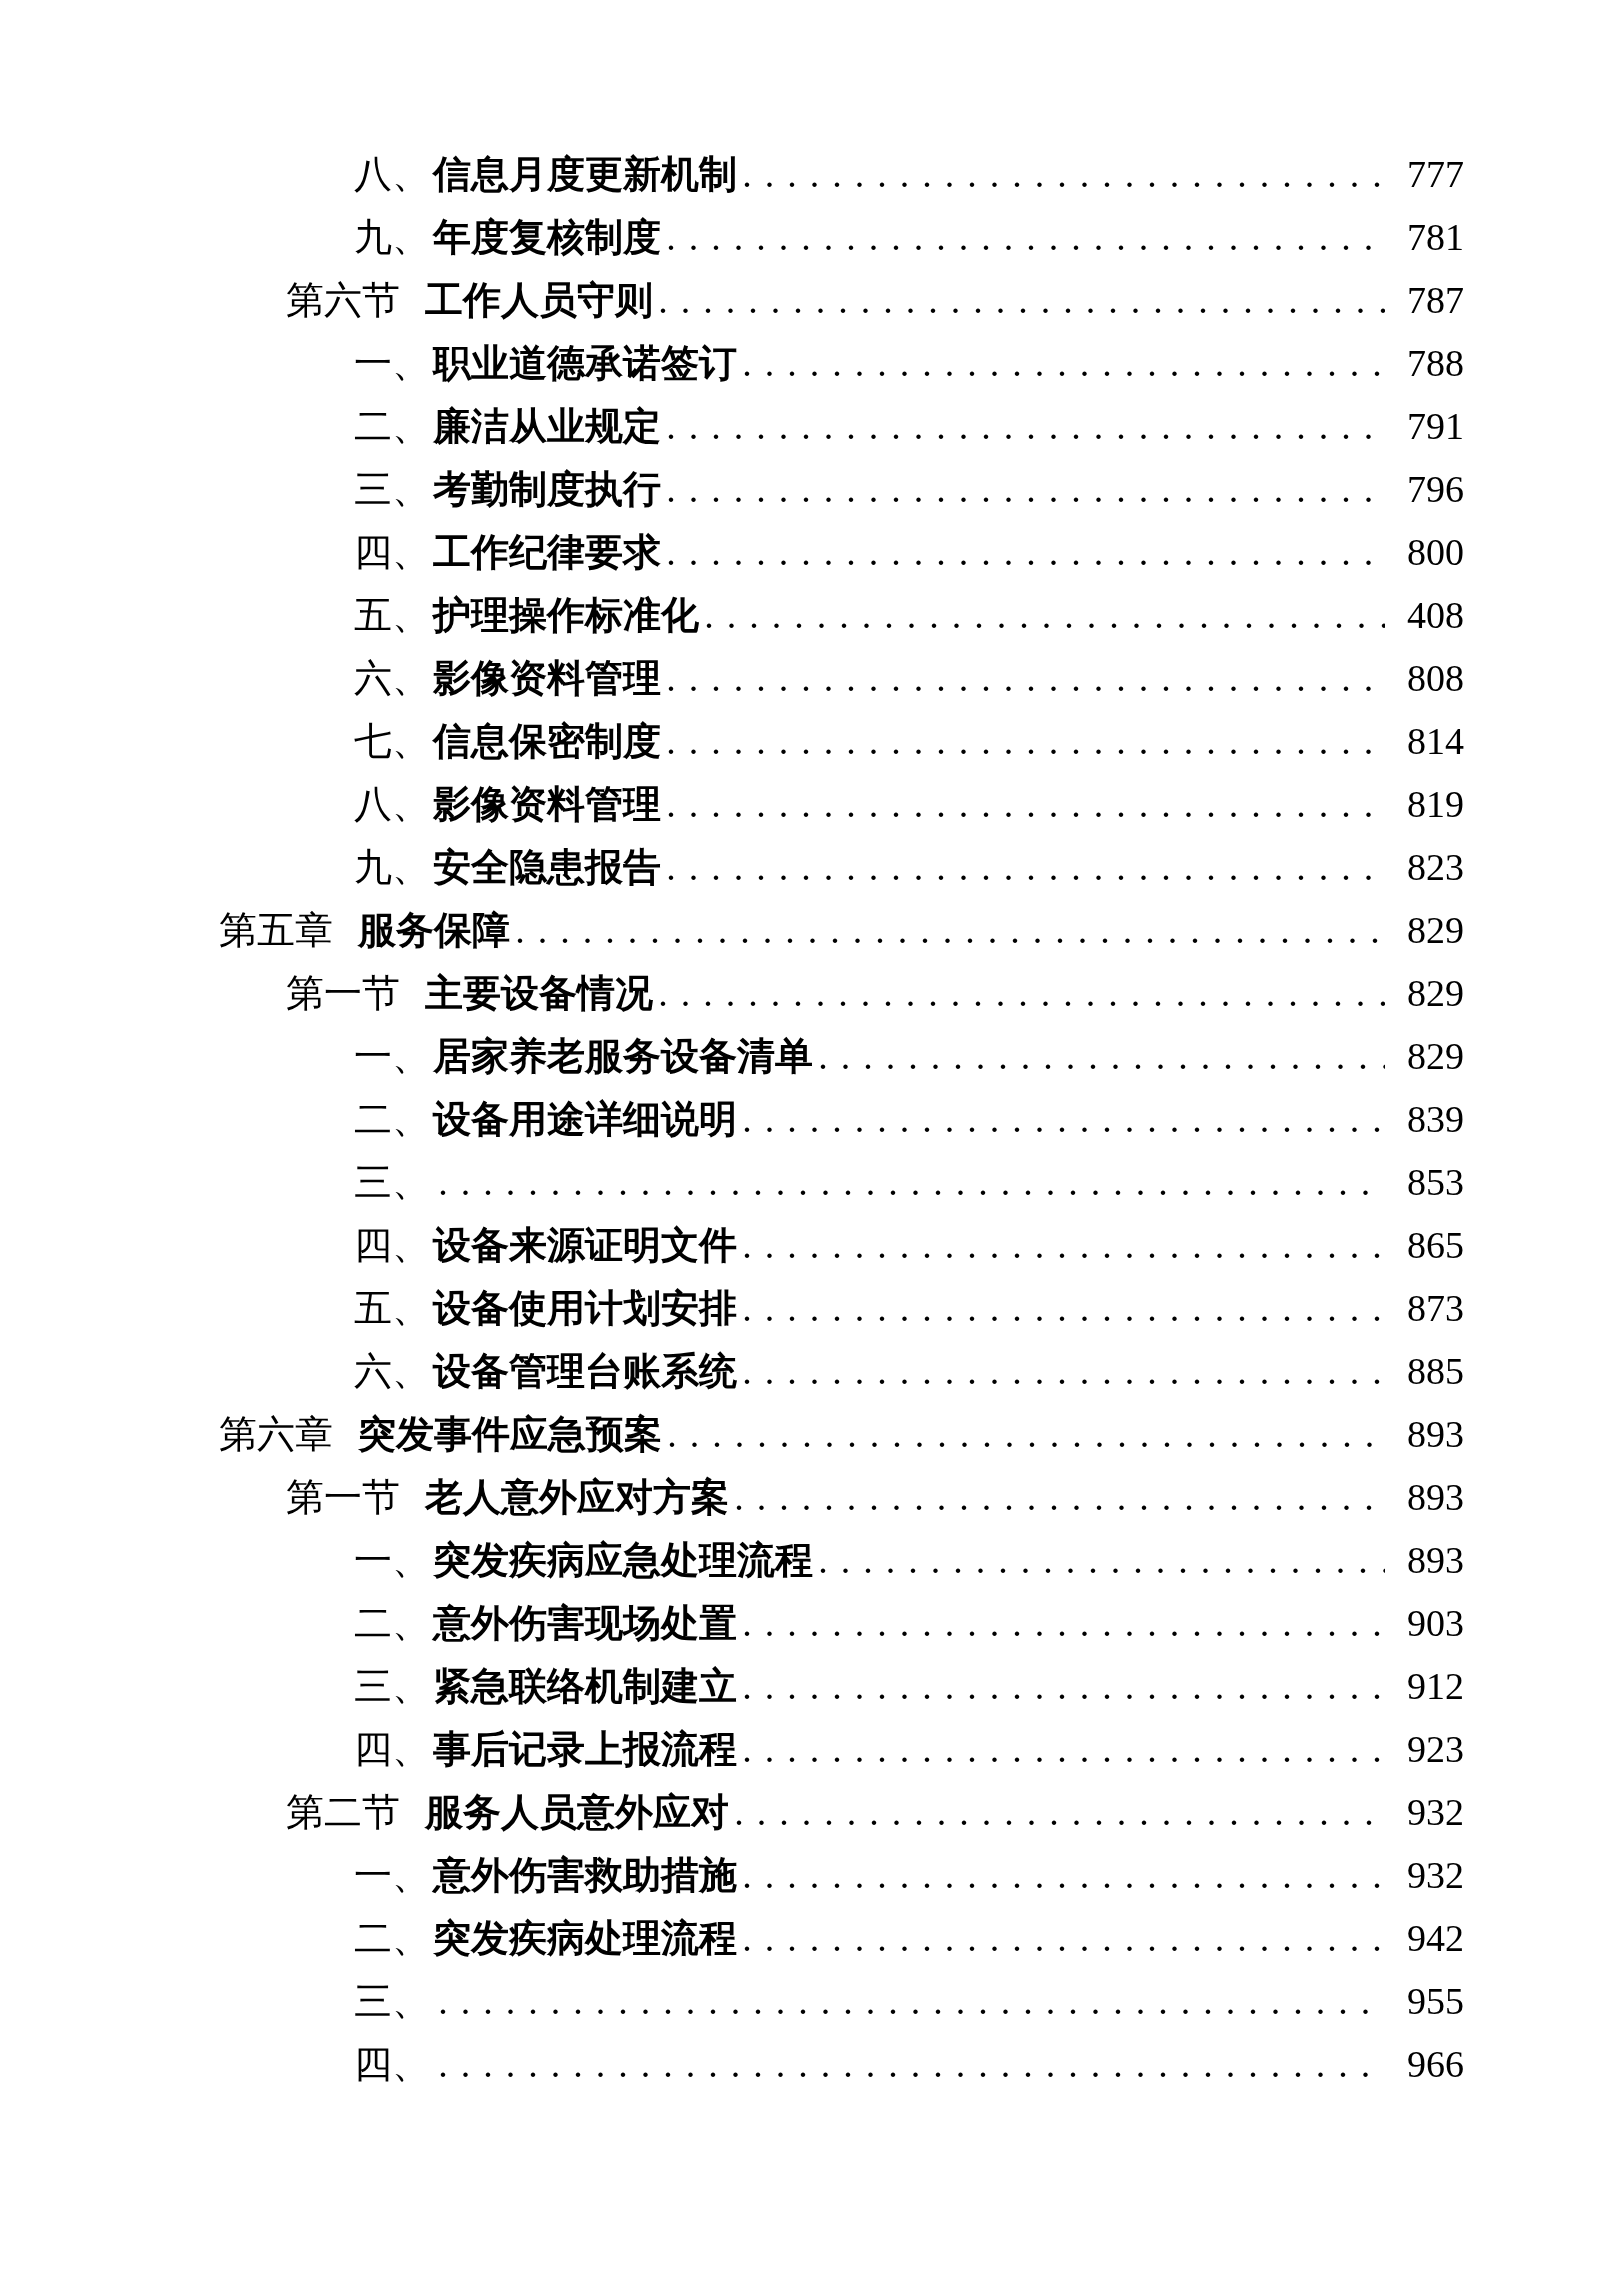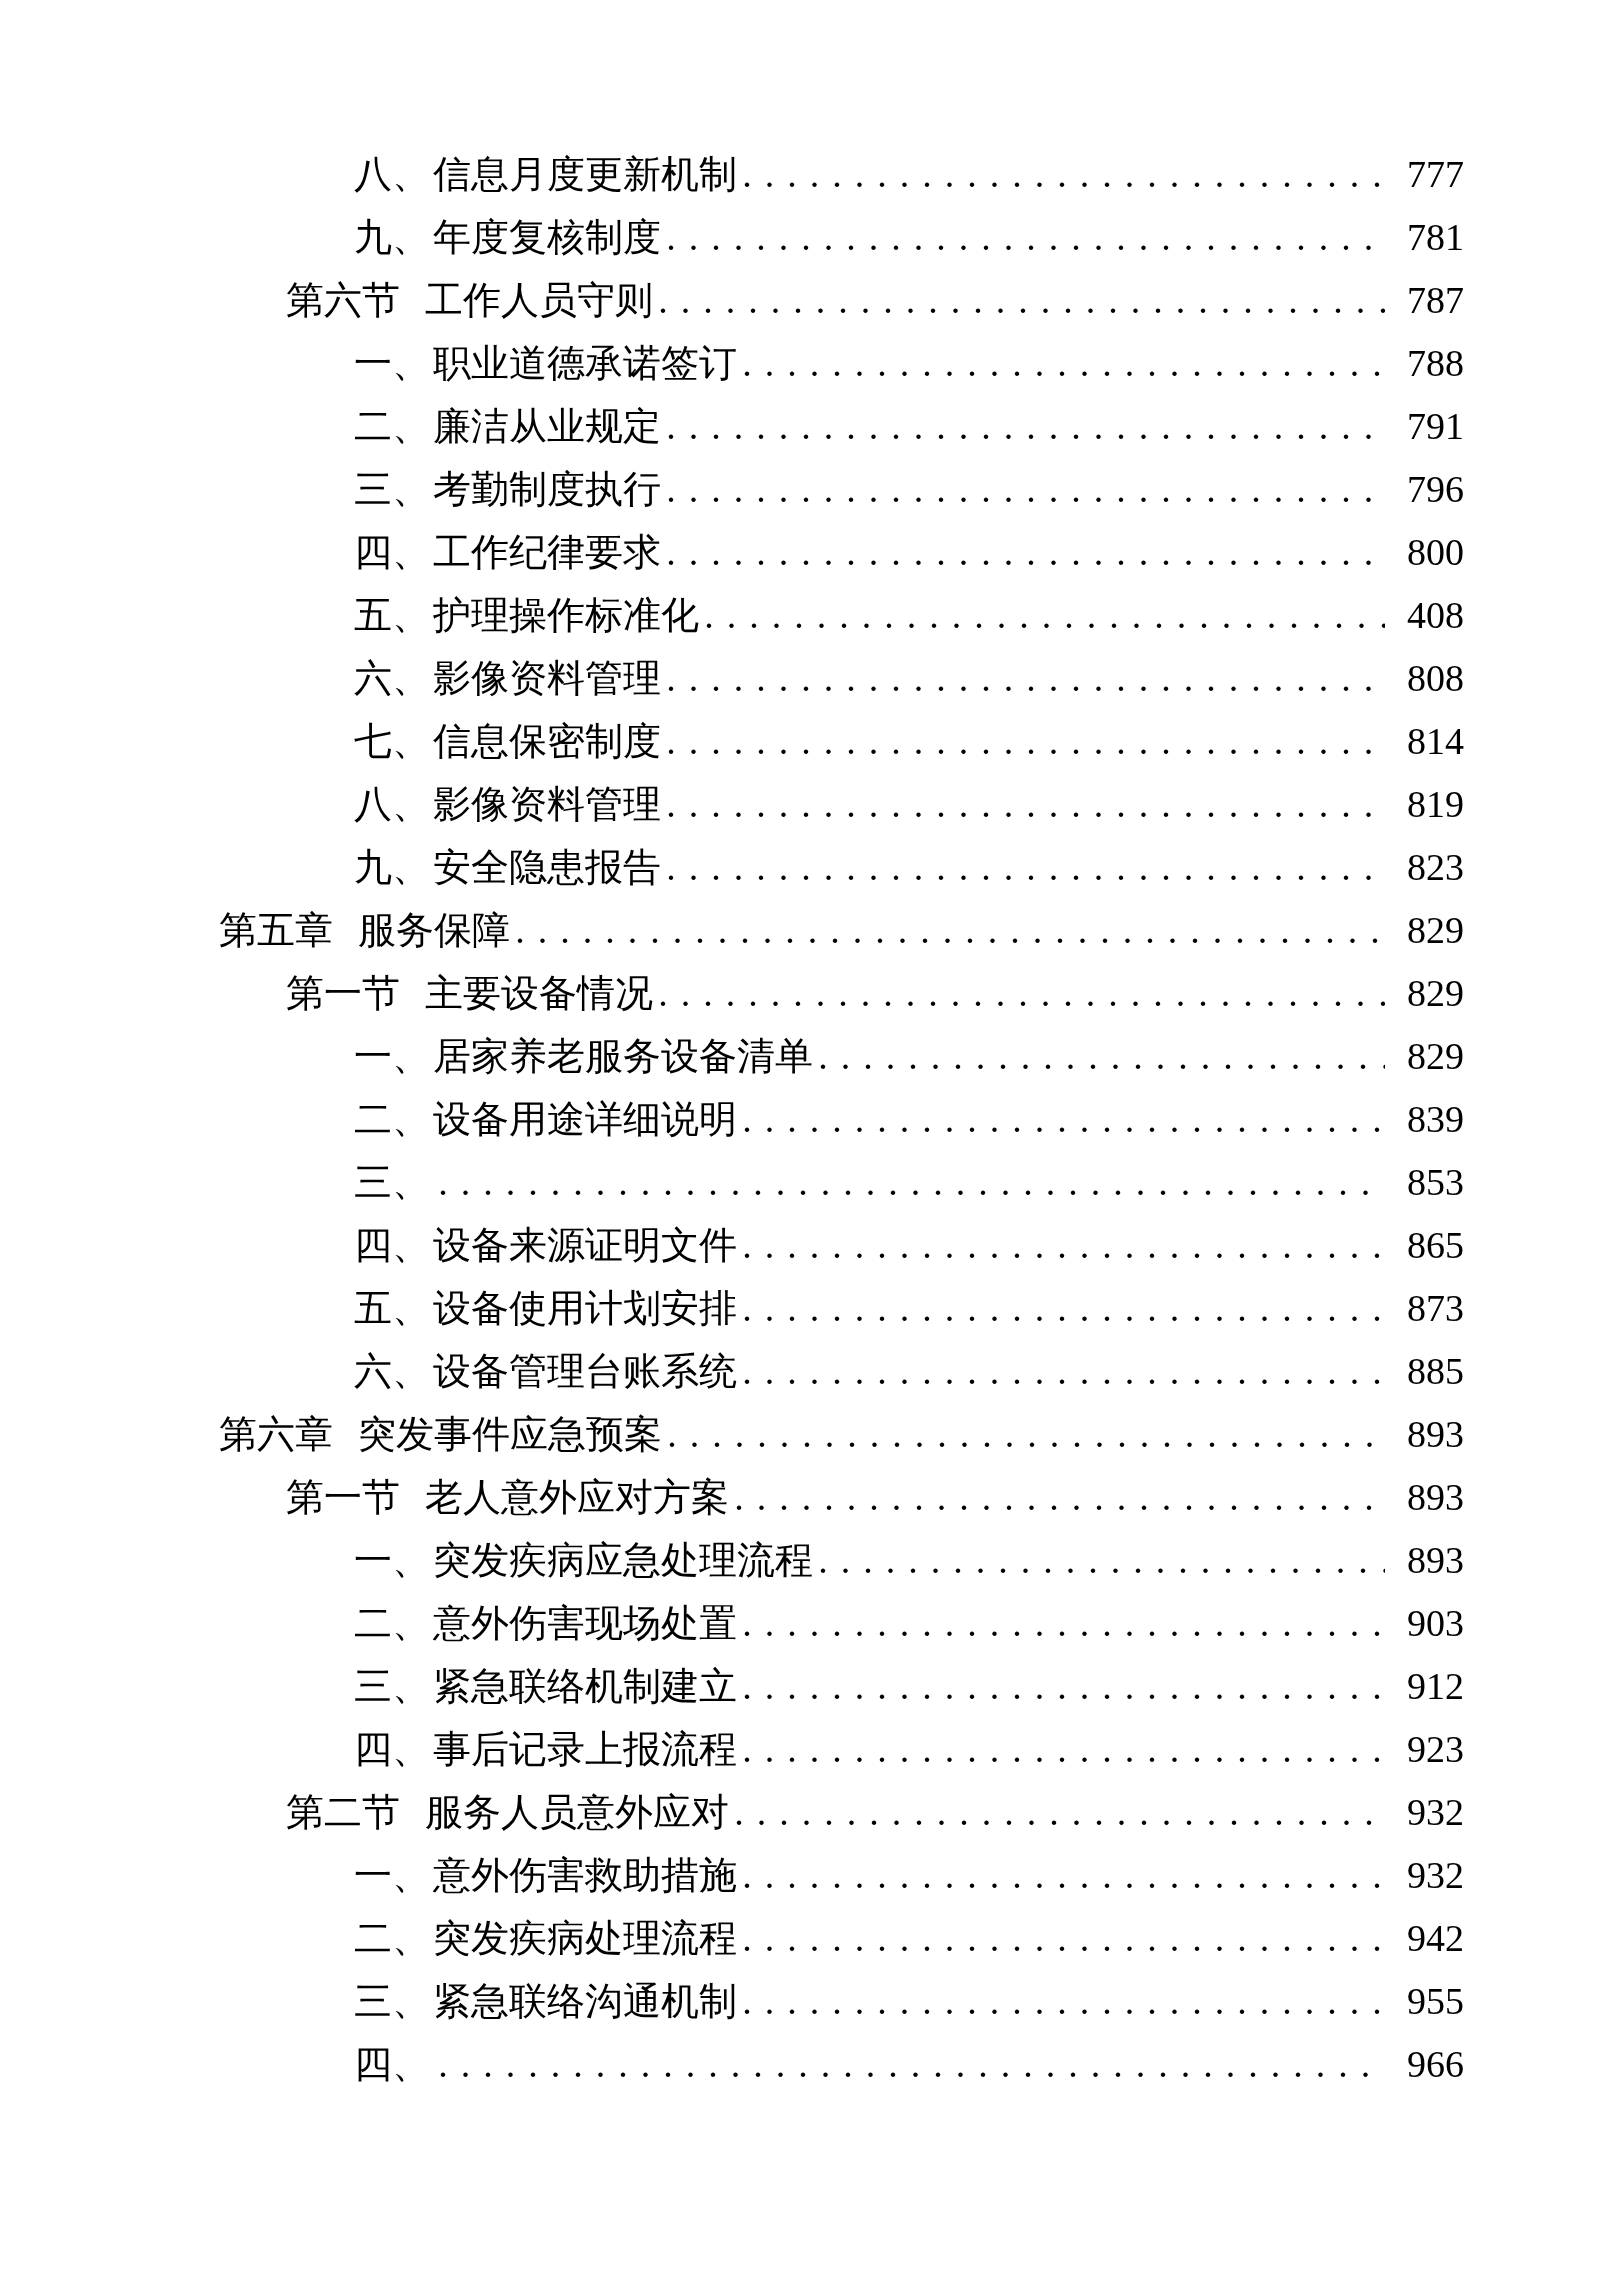--- a/index.html
+++ b/index.html
@@ -24,21 +24,21 @@
     height: 63px;
     line-height: 63px;
     font-size: 38px;
     white-space: nowrap;
   }
   .toc-row.section { padding-left: 67px; }
   .toc-row.item    { padding-left: 135px; }
   .num   { flex: 0 0 auto; }
   .item .num { width: 79px; }
   .chapter .num, .section .num { width: auto; margin-right: 25px; }
-  .title { flex: 0 0 auto; }
+  .title { flex: 0 0 auto; font-weight: bold; }
   .leader {
     flex: 1 1 auto;
     overflow: hidden;
     padding-left: 5.2px;
     margin-right: 22px;
     letter-spacing: 13px;
     font-size: 38px;
   }
   .pagenum {
     flex: 0 0 auto;
@@ -218,21 +218,20 @@
     <span class="pagenum">932</span>
   </div>
       <div class="toc-row item">
     <span class="num">二、</span>
     <span class="title">突发疾病处理流程</span>
     <span class="leader">................................................................................</span>
     <span class="pagenum">942</span>
   </div>
       <div class="toc-row item">
     <span class="num">三、</span>
-    <span class="title">紧急联络沟通机制</span>
     <span class="leader">................................................................................</span>
     <span class="pagenum">955</span>
   </div>
       <div class="toc-row item">
     <span class="num">四、</span>
     <span class="leader">................................................................................</span>
     <span class="pagenum">966</span>
   </div>
     </div>
 </div>

